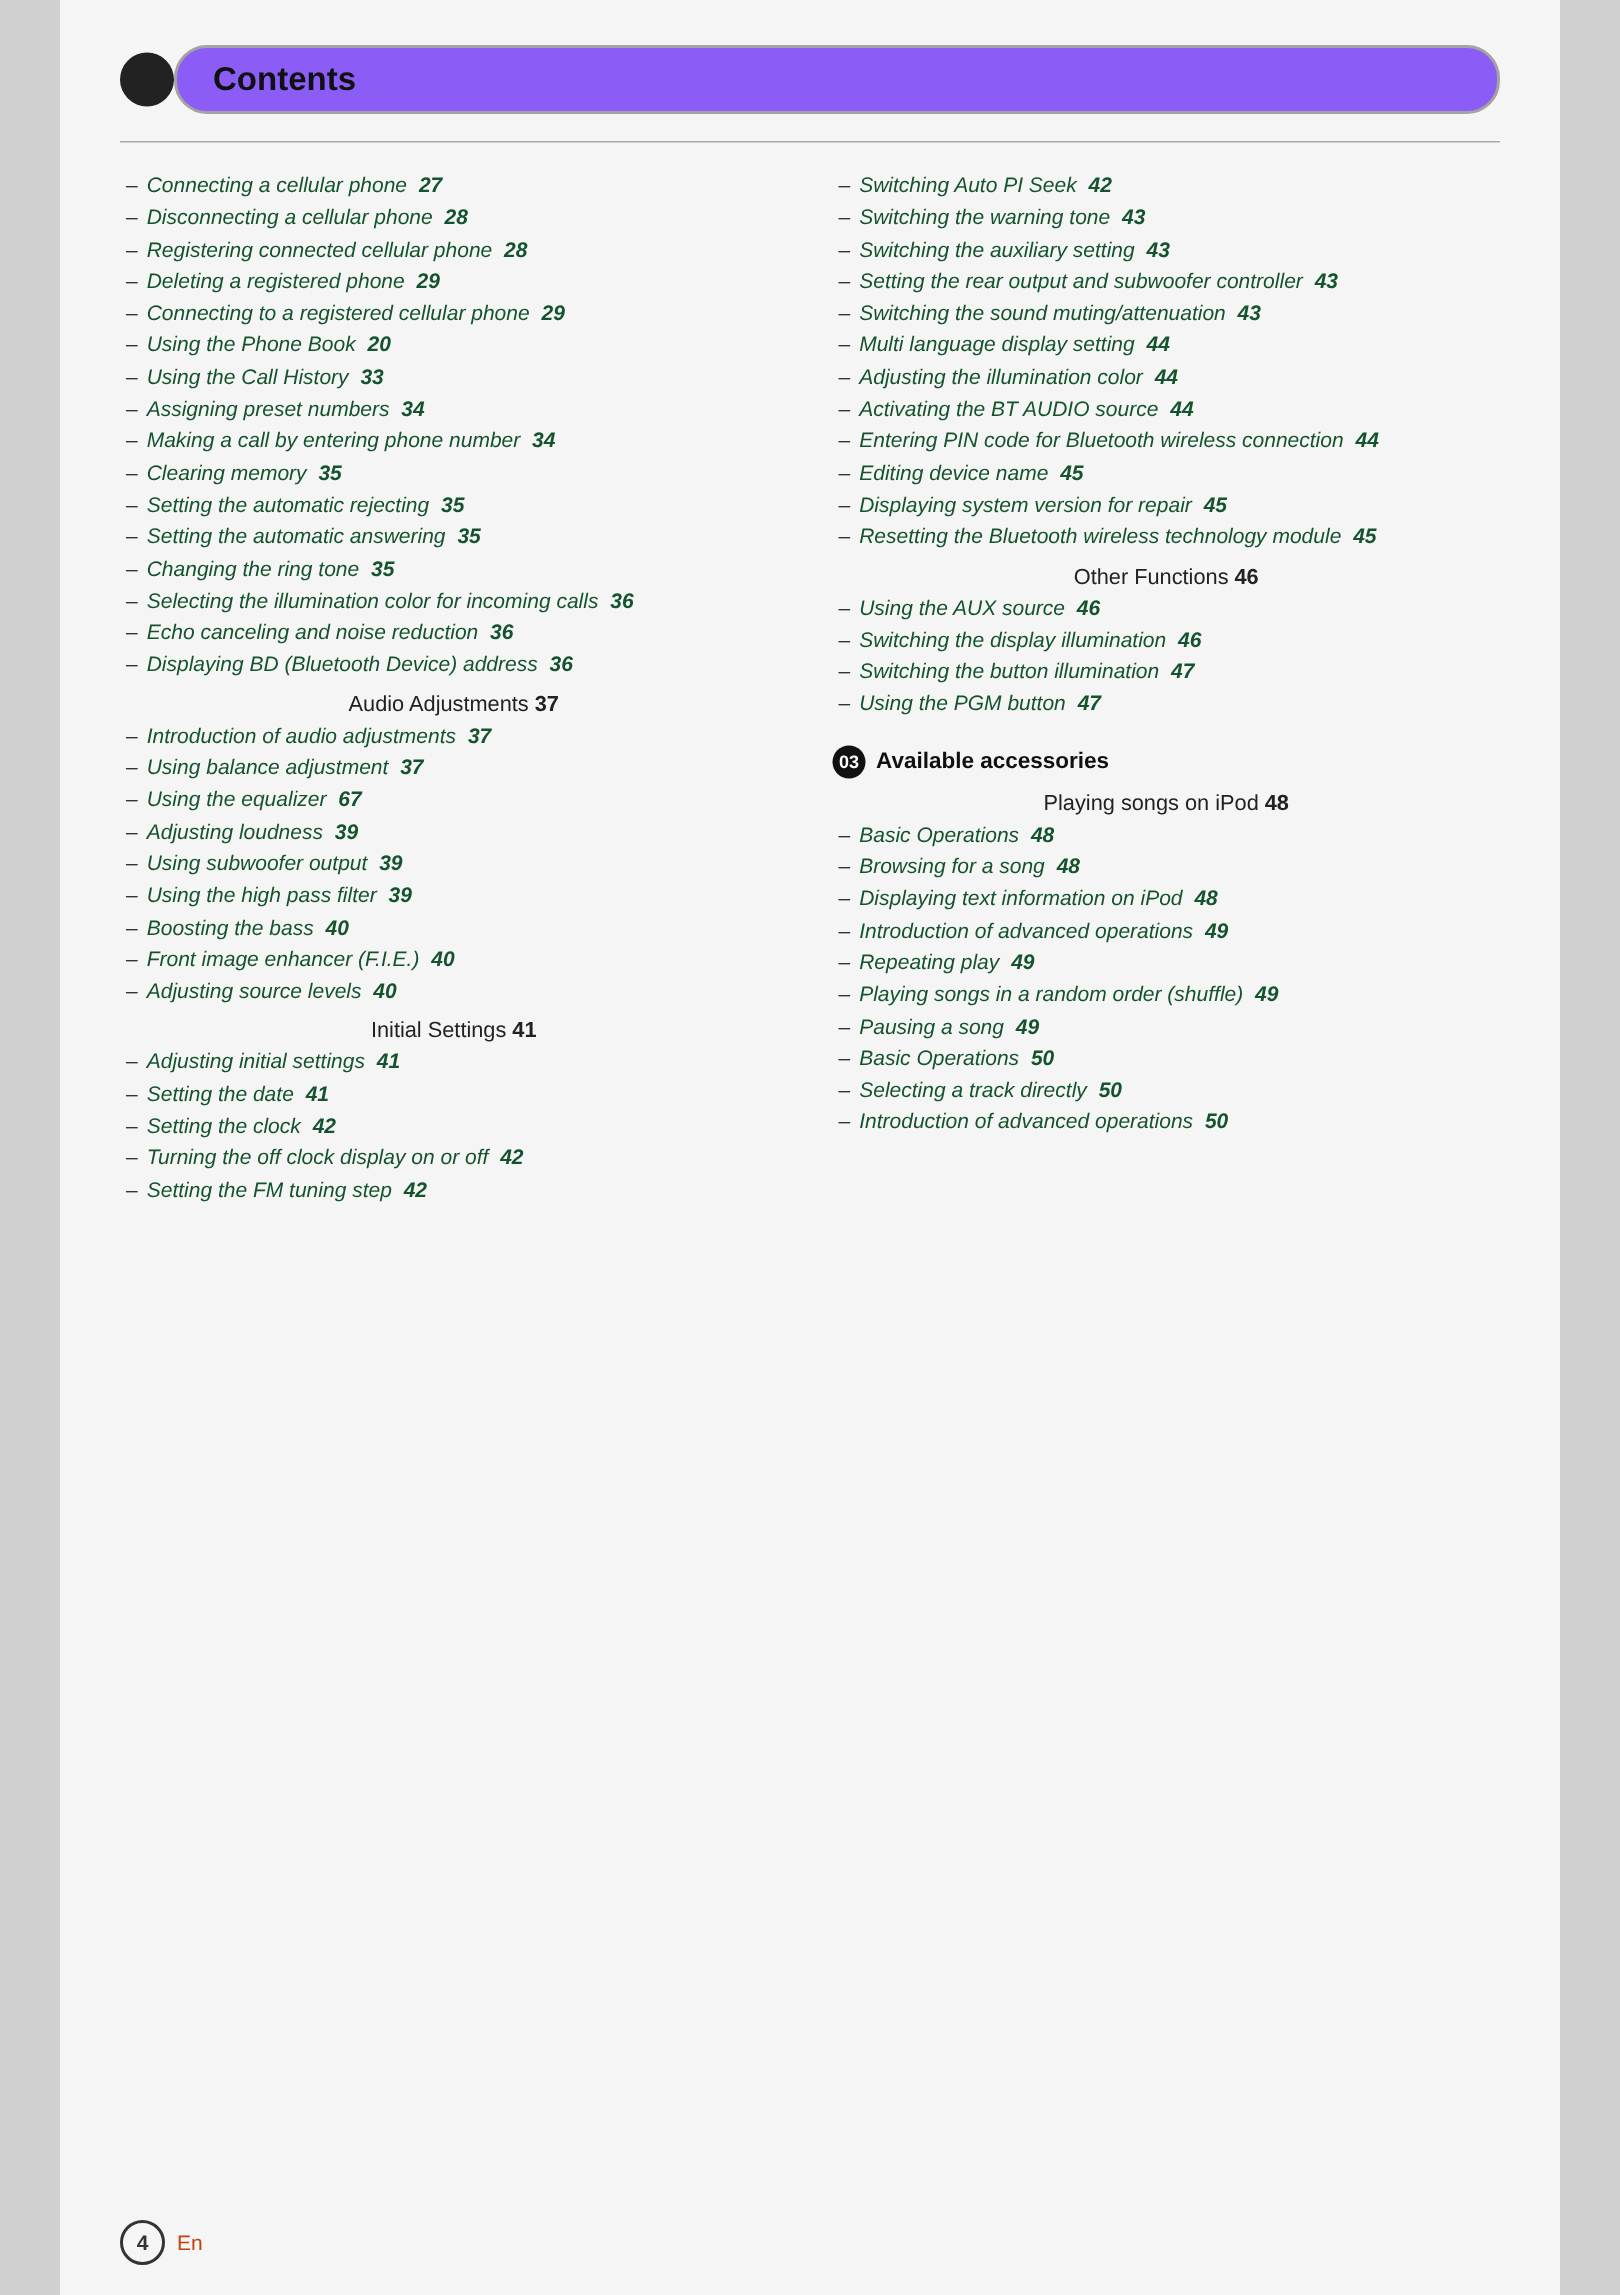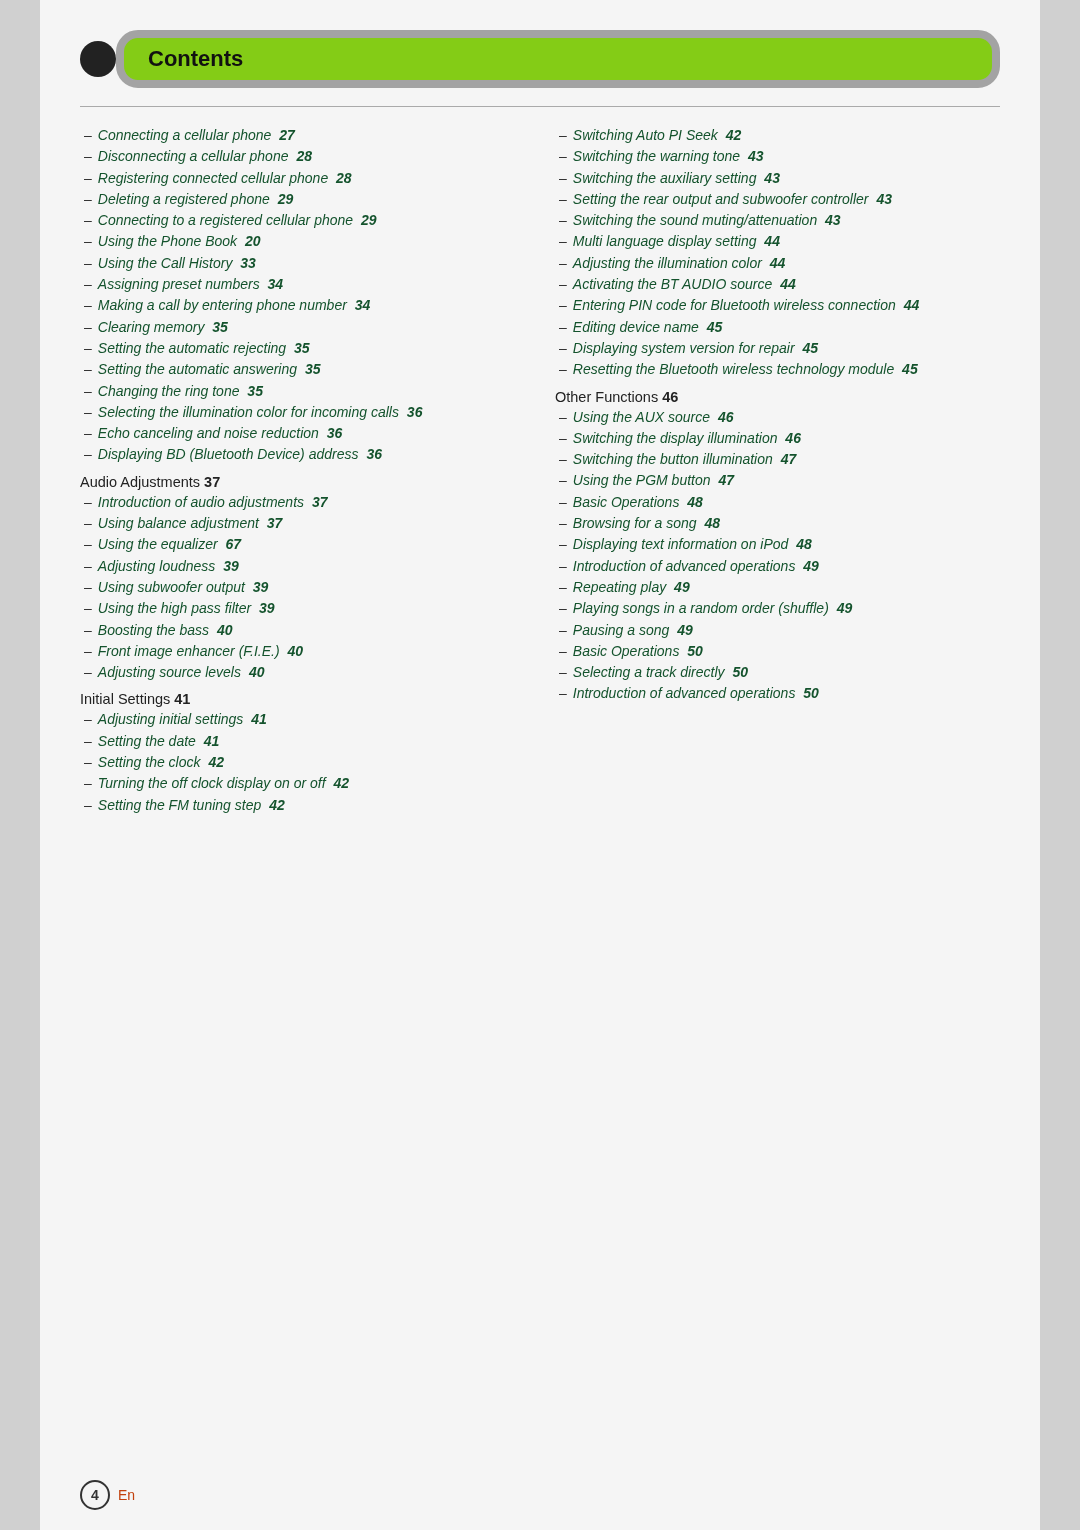--- a/index.html
+++ b/index.html
@@ -30,24 +30,24 @@
     .contents-bullet {
       width: 36px;
       height: 36px;
       background: #222;
       border-radius: 50%;
       margin-right: 0;
       flex-shrink: 0;
     }
     .contents-box {
       flex: 1;
-      border: 8px solid #a3a3a3;
+      border: 2px solid #a3a3a3;
       border-radius: 22px;
       padding: 8px 24px;
-      background: #84cc16;
+      background: #8b5cf6;
     }
     .contents-box h1 {
       font-size: 22px;
       font-weight: bold;
       color: #111;
     }
 
     
     .divider {
       border: none;
@@ -92,20 +92,21 @@
       margin-left: 4px;
     }
 
     
     .section-title {
       font-size: 14.5px;
       font-weight: normal;
       margin-top: 9px;
       margin-bottom: 2px;
       color: #222;
+      text-align: center;
     }
     .section-title .page-num {
       font-weight: bold;
       margin-left: 4px;
     }
 
     
     .circle-heading {
       display: flex;
       align-items: center;
@@ -359,20 +360,25 @@
           <span class="toc-text">Switching the display illumination <strong class="page-num">46</strong></span>
         </div>
         <div class="toc-item">
           <span class="toc-dash">–</span>
           <span class="toc-text">Switching the button illumination <strong class="page-num">47</strong></span>
         </div>
         <div class="toc-item">
           <span class="toc-dash">–</span>
           <span class="toc-text">Using the PGM button <strong class="page-num">47</strong></span>
         </div>
+        <div class="circle-heading">
+          <div class="circle-num">03</div>
+          <span class="circle-heading-text">Available accessories</span>
+        </div>
+        <div class="section-title">Playing songs on iPod<strong class="page-num">48</strong></div>
         <div class="toc-item">
           <span class="toc-dash">–</span>
           <span class="toc-text">Basic Operations <strong class="page-num">48</strong></span>
         </div>
         <div class="toc-item">
           <span class="toc-dash">–</span>
           <span class="toc-text">Browsing for a song <strong class="page-num">48</strong></span>
         </div>
         <div class="toc-item">
           <span class="toc-dash">–</span>

